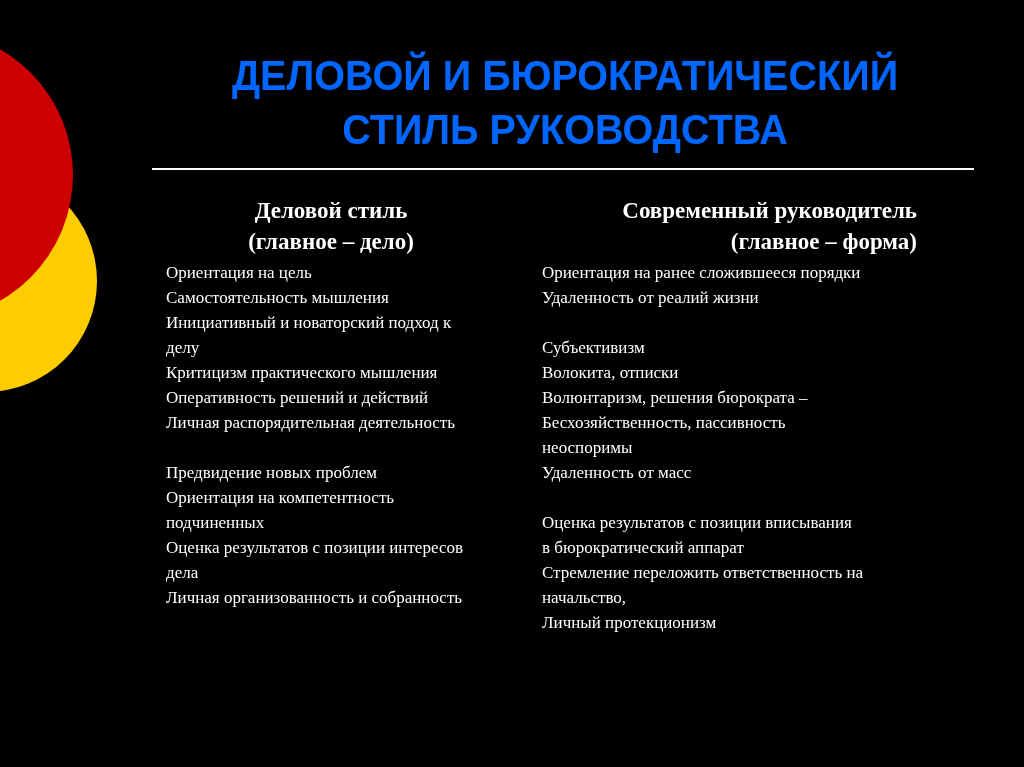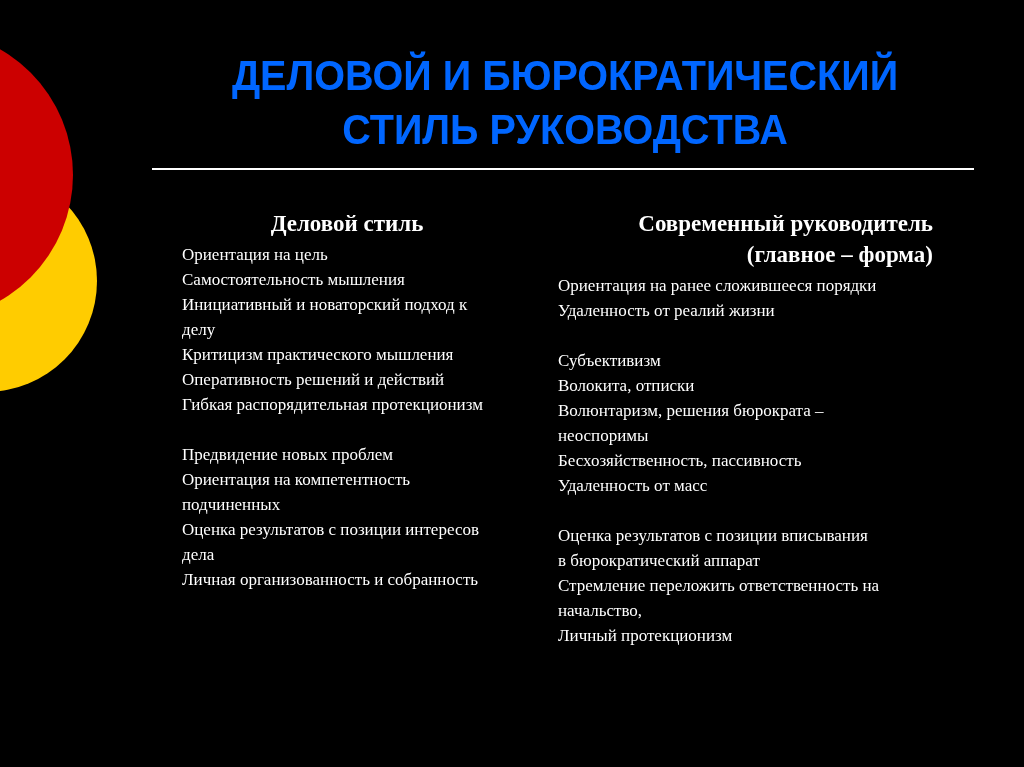--- a/index.html
+++ b/index.html
@@ -2,21 +2,21 @@
 <html><head>
 <meta charset="utf-8">
 <style>
   html, body { margin:0; padding:0; }
   body { width:1024px; height:767px; background:#000; position:relative; overflow:hidden; font-family:"Liberation Serif", serif; }
   .circle { position:absolute; border-radius:50%; }
   .c-yellow { background:#ffcc00; left:-125px; top:170px; width:222px; height:222px; }
   .c-red { background:#cc0000; left:-217px; top:30px; width:290px; height:290px; }
   .title { position:absolute; left:150px; width:830px; top:48px; text-align:center; color:#0066ff; font-family:"Liberation Sans", sans-serif; font-weight:bold; font-size:43px; line-height:54px; transform:scaleX(0.92); transform-origin:center; letter-spacing:0px; }
   .rule { position:absolute; left:152px; width:822px; top:168px; height:2px; background:#ffffff; }
-  .col { position:absolute; top:208px; color:#fff;margin-left:16px; }
+  .col { position:absolute; top:195px; color:#fff; }
   .col-left { left:166px; width:360px; }
   .col-right { left:542px; width:400px; }
   .col-head { text-align:center; font-weight:bold; font-size:23px; line-height:31px; }
   .col-left .col-head { width:330px; }
   .col-right .col-head { width:375px;text-align:right; }
   .items { margin:0; padding:0; list-style:none; font-size:17px; line-height:25px; margin-top:3px; }
   .items li { white-space:nowrap; min-height:25px;font-family:Liberation Serif, serif; }
 </style>
 </head>
 <body>
@@ -26,29 +26,30 @@
 
 <div class="title">
   <div>ДЕЛОВОЙ И БЮРОКРАТИЧЕСКИЙ</div>
   <div>СТИЛЬ РУКОВОДСТВА</div>
 </div>
 <div class="rule"></div>
 
 <div class="col col-left">
   <div class="col-head">
     <div>Деловой стиль</div>
+    <div>(главное – дело)</div>
   </div>
   <ul class="items">
     <li>Ориентация на цель</li>
     <li>Самостоятельность мышления</li>
     <li>Инициативный и новаторский подход к</li>
     <li>делу</li>
     <li>Критицизм практического мышления</li>
     <li>Оперативность решений и действий</li>
-    <li>Гибкая распорядительная протекционизм</li>
+    <li>Личная распорядительная деятельность</li>
     <li></li>
     <li>Предвидение новых проблем</li>
     <li>Ориентация на компетентность</li>
     <li>подчиненных</li>
     <li>Оценка результатов с позиции интересов</li>
     <li>дела</li>
     <li>Личная организованность и собранность</li>
   </ul>
 </div>
 
@@ -57,22 +58,22 @@
     <div>Современный руководитель</div>
     <div>(главное – форма)</div>
   </div>
   <ul class="items">
     <li>Ориентация на ранее сложившееся порядки</li>
     <li>Удаленность от реалий жизни</li>
     <li></li>
     <li>Субъективизм</li>
     <li>Волокита, отписки</li>
     <li>Волюнтаризм, решения бюрократа –</li>
+    <li>Бесхозяйственность, пассивность</li>
     <li>неоспоримы</li>
-    <li>Бесхозяйственность, пассивность</li>
     <li>Удаленность от масс</li>
     <li></li>
     <li>Оценка результатов с позиции вписывания</li>
     <li>в бюрократический аппарат</li>
     <li>Стремление переложить ответственность на</li>
     <li>начальство,</li>
     <li>Личный протекционизм</li>
   </ul>
 </div>
 

